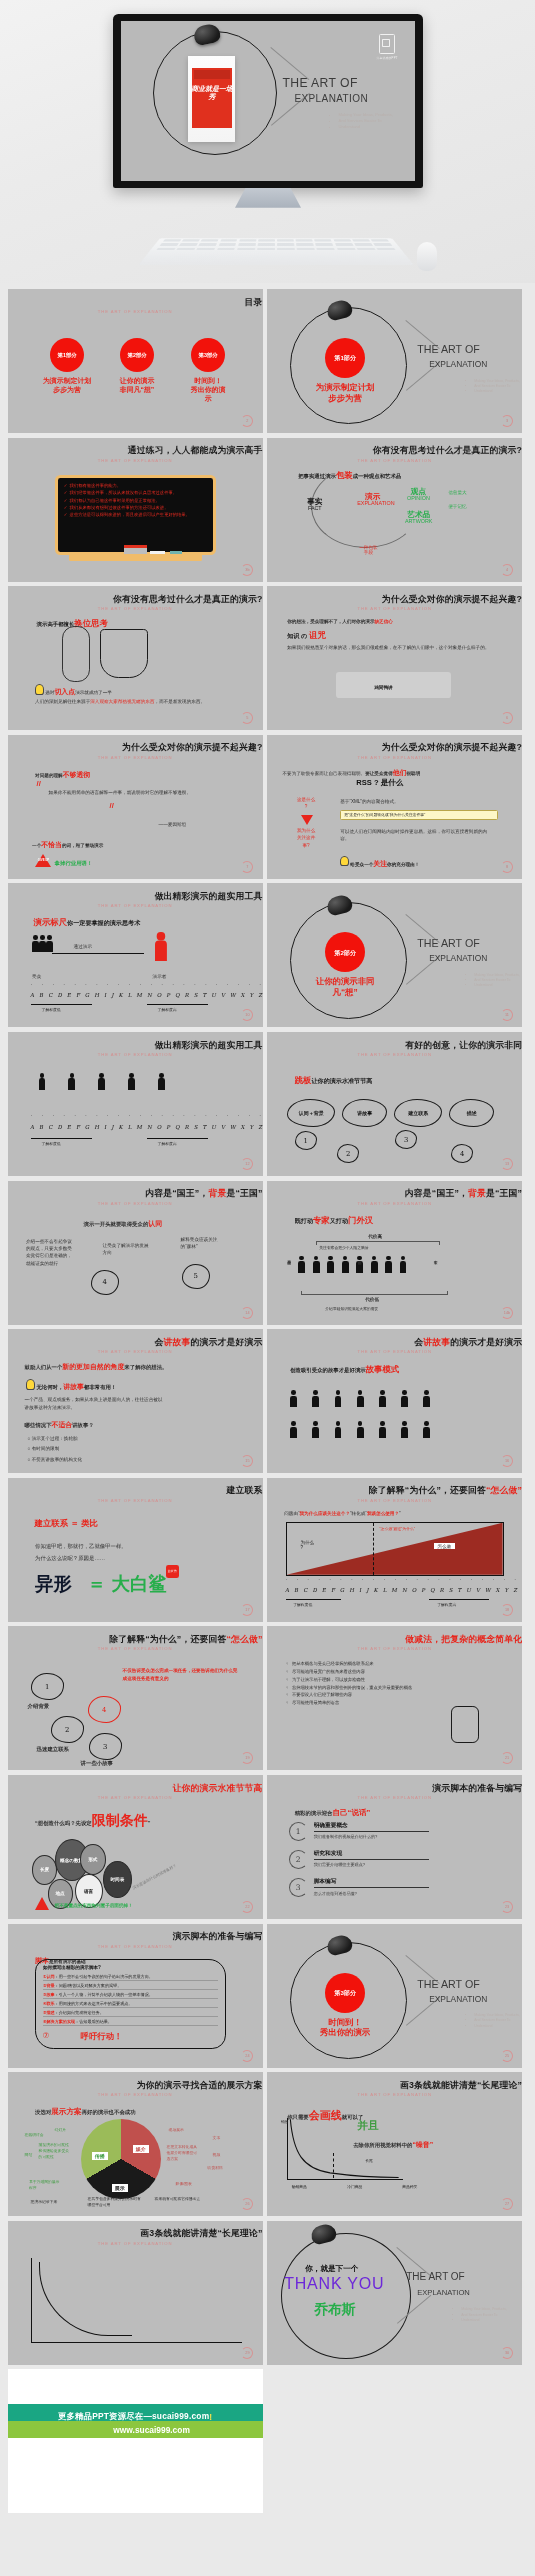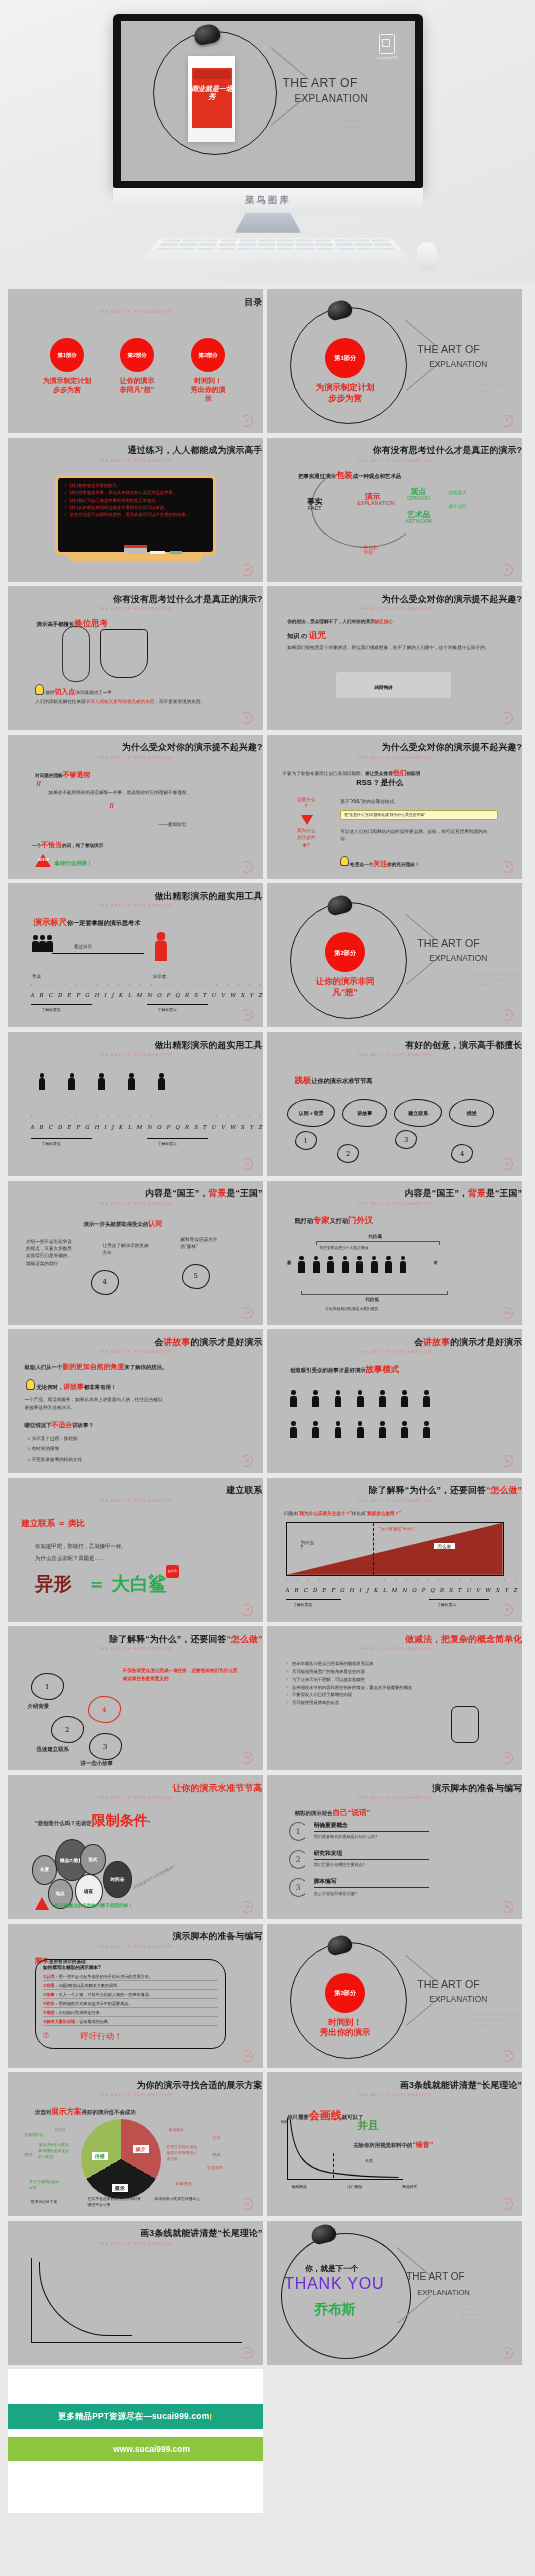--- a/index.html
+++ b/index.html
@@ -294,21 +294,21 @@
   .thx-3{position:absolute;left:47px;top:80px;font-size:13.8px;color:#27ae4b;font-weight:bold;}
 
   
   .promo{width:255px;height:144px;background:#ffffff;position:relative;}
   .promo-dark{
     position:absolute;left:0;right:0;top:35px;height:25px;background:#1aa683;
     display:flex;align-items:center;justify-content:center;
     color:#fff;font-size:8.4px;font-weight:bold;letter-spacing:0.2px;
   }
   .promo-light{
-    position:absolute;left:0;right:0;top:68px;height:24px;background:#8cc63e;
+    position:absolute;left:0;right:0;top:52px;height:17px;background:#8cc63e;
     display:flex;align-items:center;justify-content:center;
     color:#fff;font-size:8.4px;font-weight:bold;padding-left:33px;
   }
   .promo-dark .bang{color:#f7e14a;}
 </style>
 </head>
 <body>
 
 <div class="page">
 
@@ -331,23 +331,20 @@
             <li>Making Your Ideas, Products,</li>
             <li>And Services Easier To</li>
             <li>Understand</li>
           </ul>
           <div class="pptlogo">
             <div class="pptlogo-glyph"></div>
             <div class="pptlogo-text">分享优质的PPT</div>
           </div>
         </div>
       </div>
-      <div class="monitor-chin">
-        <span class="brandmark">菜鸟图库</span>
-      </div>
       <div class="monitor-neck"></div>
     </div>
     <div class="keyboard">
       <div class="kb-row">
         <div class="kb-key"></div>
           <div class="kb-key"></div>
           <div class="kb-key"></div>
           <div class="kb-key"></div>
           <div class="kb-key"></div>
           <div class="kb-key"></div>
@@ -612,21 +609,21 @@
       <div class="dots" style="left:23px;top:80px">· · · · · · · · · · · · · · · · · · · · · · · ·</div>
       <div class="alpha" style="left:23px;top:92px">A B C D E F G H I J K L M N O P Q R S T U V W X Y Z</div>
       <div class="axis-line" style="left:23px;top:106px;width:61px"></div>
       <div class="axis-line" style="left:139px;top:106px;width:61px"></div>
       <div class="axlab" style="left:34px;top:109px">了解程度低</div>
       <div class="axlab" style="left:150px;top:109px">了解程度高</div>
       <div class="s-num">12</div>
     </div>
 
     <div class="slide">
-      <div class="s-title ctr">有好的创意，演示高手都擅长</div>
+      <div class="s-title ctr">有好的创意，让你的演示非同</div>
       <div class="s-sub ctr">THE ART OF EXPLANATION</div>
       <div class="lead" style="top:43px;left:27.5px">
         <span class="rd">跳板</span><span>让你的演示水准节节高</span>
       </div>
       <div class="blob" style="left:20px;top:67px;width:46px;height:26px">认同＋背景</div>
       <div class="blob" style="left:75px;top:67px;width:43px;height:26px">讲故事</div>
       <div class="blob" style="left:127px;top:67px;width:46px;height:26px">建立联系</div>
       <div class="blob" style="left:182px;top:67px;width:43px;height:26px">描述</div>
       <div class="numblob" style="left:27.5px;top:99px">1</div>
       <div class="numblob" style="left:70px;top:112px">2</div>
@@ -728,26 +725,26 @@
           <span class="stickman"></span>
           <span class="stickman"></span>
           <span class="stickman"></span>
       </div>
       <div class="s-num">16</div>
     </div>
 
     <div class="slide">
       <div class="s-title ctr">建立联系</div>
       <div class="s-sub ctr">THE ART OF EXPLANATION</div>
-      <div class="lead" style="top:40px;left:14px;font-size:8.4px">
+      <div class="lead" style="top:40px;left:27px;font-size:8.4px">
         <span class="rd">建立联系 ＝ </span><span class="rd">类比</span>
       </div>
       <div class="body-txt" style="left:27.5px;top:64px;font-size:5.4px">你知道甲吧，那就行，乙就像甲一样。</div>
       <div class="body-txt" style="left:27.5px;top:76px;font-size:5.4px">为什么这么说呢？原因是……</div>
-      <div style="position:absolute;left:27.5px;top:93px;font-size:18.4px;font-weight:bold;color:#7f1d1d">异形</div>
+      <div style="position:absolute;left:27.5px;top:93px;font-size:18.4px;font-weight:bold;color:#0f172a">异形</div>
       <div style="position:absolute;left:80px;top:93px;font-size:18.4px;color:#27ae4b;font-weight:bold">＝</div>
       <div style="position:absolute;left:104px;top:93px;font-size:18.4px;color:#27ae4b;font-weight:bold">大白鲨</div>
       <div style="position:absolute;left:158px;top:87px;width:13px;height:13px;background:#e8251c;border-radius:2.3px;color:#fff;font-size:3.1px;display:flex;align-items:center;justify-content:center;text-align:center">去双倍</div>
       <div class="s-num">17</div>
     </div>
 
     <div class="slide">
       <div class="s-title ctr">
         <span>除了解释“为什么”，还要回答</span><span class="rd">“怎么做”</span>
       </div>
@@ -864,21 +861,21 @@
       <div class="scriptbox">
         <div class="q">如何撰写出精彩的演示脚本?</div>
         <div class="r"><b>①认同</b>：<span>用一些不会引起争议的的句子给出演示的发展方向。</span></div>
         <div class="r"><b>②背景</b>：<span>问题/痛苦以及对解决方案的渴望。</span></div>
         <div class="r"><b>③故事</b>：<span>引入一个人物，并简单介绍该人物的一些基本情况。</span></div>
         <div class="r"><b>④联系</b>：<span>用间接的方式来表达演示中的重要观点。</span></div>
         <div class="r"><b>⑤描述</b>：<span>介绍如何完成特定任务。</span></div>
         <div class="r"><b>⑥解决方案的实现</b>：<span>告知最后的结果。</span></div>
       </div>
       <div style="position:absolute;left:35px;top:107px;font-size:7.6px;color:#e8251c">⑦</div>
-      <div style="position:absolute;left:73px;top:107px;font-size:8.4px;color:#e8251c;font-weight:normal">呼吁行动！</div>
+      <div style="position:absolute;left:73px;top:107px;font-size:8.4px;color:#e8251c;font-weight:bold">呼吁行动！</div>
       <div class="s-num">24</div>
     </div>
 
     <div class="slide">
       <div class="cov-ring"></div>
       <div class="cov-lamp"></div>
       <div class="cov-d1"></div>
       <div class="cov-d2"></div>
       <div class="cov-badge">第3部分</div>
       <div class="cov-label" style="white-space:pre-line">时间到！

